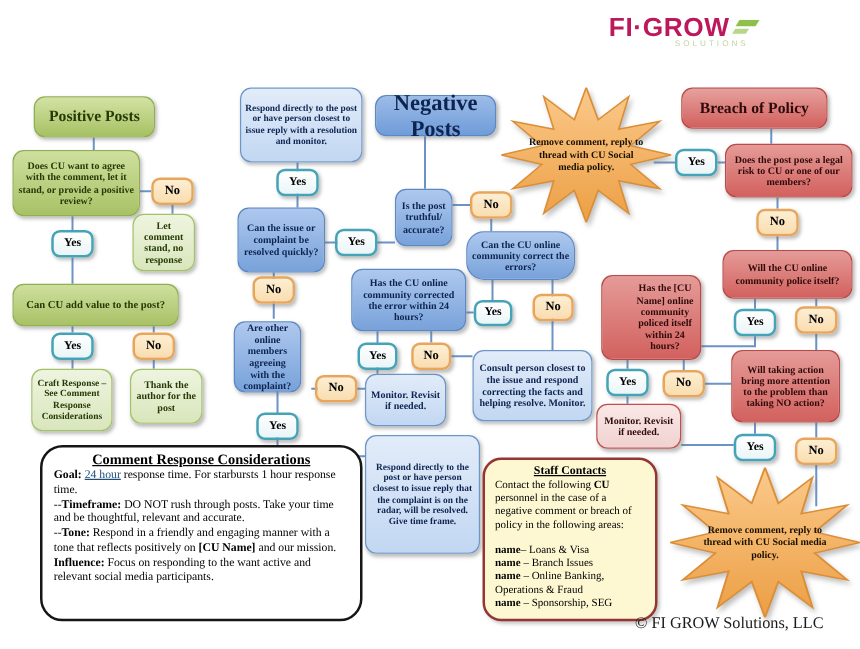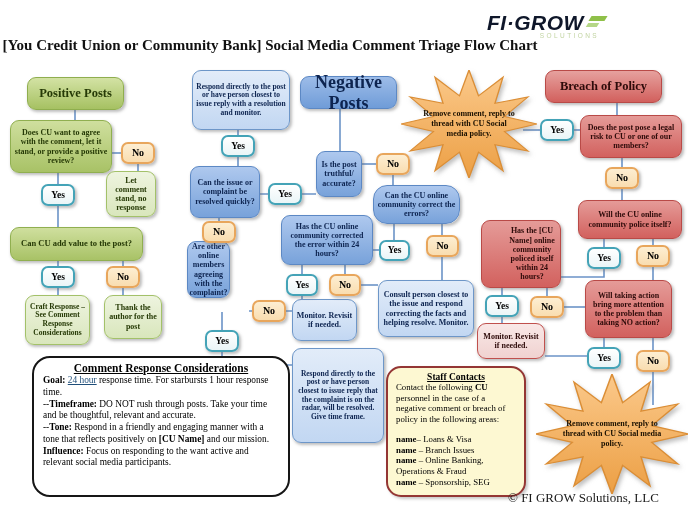--- a/index.html
+++ b/index.html
@@ -5,21 +5,21 @@
   html,body{margin:0;padding:0;background:#fff;}
   #canvas{position:relative;width:688px;height:519px;background:#fff;overflow:hidden;
           font-family:"Liberation Serif",serif;}
   #edges{position:absolute;left:0;top:0;z-index:1;pointer-events:none;}
   #edges polyline{fill:none;stroke:#6b93c7;stroke-width:1.6;}
   .page-title{position:absolute;left:0;top:37px;width:540px;text-align:center;
       font-size:15px;font-weight:bold;color:#111;}
   
   .logo{position:absolute;left:487px;top:12px;width:120px;z-index:2;font-family:"Liberation Sans",sans-serif;}
   .logo-row{display:flex;align-items:center;}
-  .logo-name{font-size:21px;font-weight:bold;color:#0f172a;letter-spacing:.5px;line-height:1;font-style:italic;}
+  .logo-name{font-size:21px;font-weight:bold;color:#be185d;letter-spacing:.5px;line-height:1;}
   .flag{position:relative;width:21px;height:15px;margin-left:2px;display:inline-block;}
   .flag i{position:absolute;transform:skewX(-32deg);}
   .flag .f1{left:4px;top:1px;width:16px;height:5px;background:#8fc049;}
   .flag .f2{left:1px;top:8px;width:11px;height:4px;background:#b5d787;}
   .logo-sub{font-size:6.5px;color:#c2d4a2;letter-spacing:2.4px;text-align:right;width:112px;margin-top:-1px;}
   
   .node{position:absolute;display:flex;align-items:center;justify-content:center;text-align:center;
       font-weight:bold;border-radius:9px;padding:2px 3px;box-sizing:border-box;line-height:1.15;
       font-size:8px;z-index:2;box-shadow:1.5px 2px 3px rgba(110,110,110,.45);}
   .green-h{background:linear-gradient(180deg,#d3e2a4,#a6c162);border:1px solid #8fae4e;color:#263a06;font-size:12.5px;}
@@ -107,34 +107,33 @@
     <div class="logo-row">
       <span class="logo-name">FI·GROW</span>
       <span class="flag">
           <i class="f1"></i>
           <i class="f2"></i>
         </span>
     </div>
     <div class="logo-sub">SOLUTIONS</div>
   </div>
 
-  <div class="page-title">[You Credit Union or Community Bank] Social Media Comment Triage Flow Chart</div>
 
   <div id="nodes">
       <div class="node green-h" style="left: 27px; top: 77px; width: 97px; height: 33px;">Positive Posts</div>
       <div class="node green" style="left: 10px; top: 120px; width: 102px; height: 53px;">Does CU want to agree with the comment, let it stand, or provide a positive review?</div>
       <div class="node green-l" style="left: 106px; top: 171px; width: 50px; height: 46px;">Let comment stand, no response</div>
       <div class="node green" style="left: 10px; top: 227px; width: 133px; height: 34px; font-size: 8.5px;">Can CU add value to the post?</div>
       <div class="node green-l" style="left: 25px; top: 295px; width: 65px; height: 50px; font-size: 7.5px;">Craft Response – See Comment Response Considerations</div>
       <div class="node green-l" style="left: 104px; top: 295px; width: 58px; height: 44px;">Thank the author for the post</div>
       <div class="node blue-h" style="left: 300px; top: 76px; width: 97px; height: 33px;">Negative Posts</div>
       <div class="node blue-l" style="left: 192px; top: 70px; width: 98px; height: 60px; font-size: 7.5px;">Respond directly to the post or have person closest to issue reply with a resolution and monitor.</div>
       <div class="node blue" style="left: 190px; top: 166px; width: 70px; height: 52px;">Can the issue or complaint be resolved quickly?</div>
       <div class="node blue" style="left: 316px; top: 151px; width: 46px; height: 46px; text-align: center;">Is the post truthful/ accurate?</div>
-      <div class="node blue" style="left: 187px; top: 241px; width: 43px; height: 57px;">Are other online members agreeing with the complaint?</div>
+      <div class="node blue" style="left: 187px; top: 257px; width: 54px; height: 57px;">Are other online members agreeing with the complaint?</div>
       <div class="node blue" style="left: 373px; top: 185px; width: 87px; height: 39px; border-radius: 14px;">Can the CU online community correct the errors?</div>
       <div class="node blue" style="left: 281px; top: 215px; width: 92px; height: 50px;">Has the CU online community corrected the error within 24 hours?</div>
       <div class="node blue-l" style="left: 292px; top: 299px; width: 65px; height: 42px;">Monitor. Revisit if needed.</div>
       <div class="node blue-l" style="left: 378px; top: 280px; width: 96px; height: 57px;">Consult person closest to the issue and respond correcting the facts and helping resolve. Monitor.</div>
       <div class="node blue-l" style="left: 292px; top: 348px; width: 92px; height: 95px; font-size: 7.5px;">Respond directly to the post or have person closest to issue reply that the complaint is on the radar, will be resolved. Give time frame.</div>
       <div class="node star" style="left: 401px; top: 70px; width: 136px; height: 108px;">
         <svg viewBox="0 0 100 100" preserveAspectRatio="none">
           <defs>
             <linearGradient id="sg1" x1="0" y1="0" x2="0" y2="1">
               <stop offset="0" stop-color="#fbc98b"></stop>

